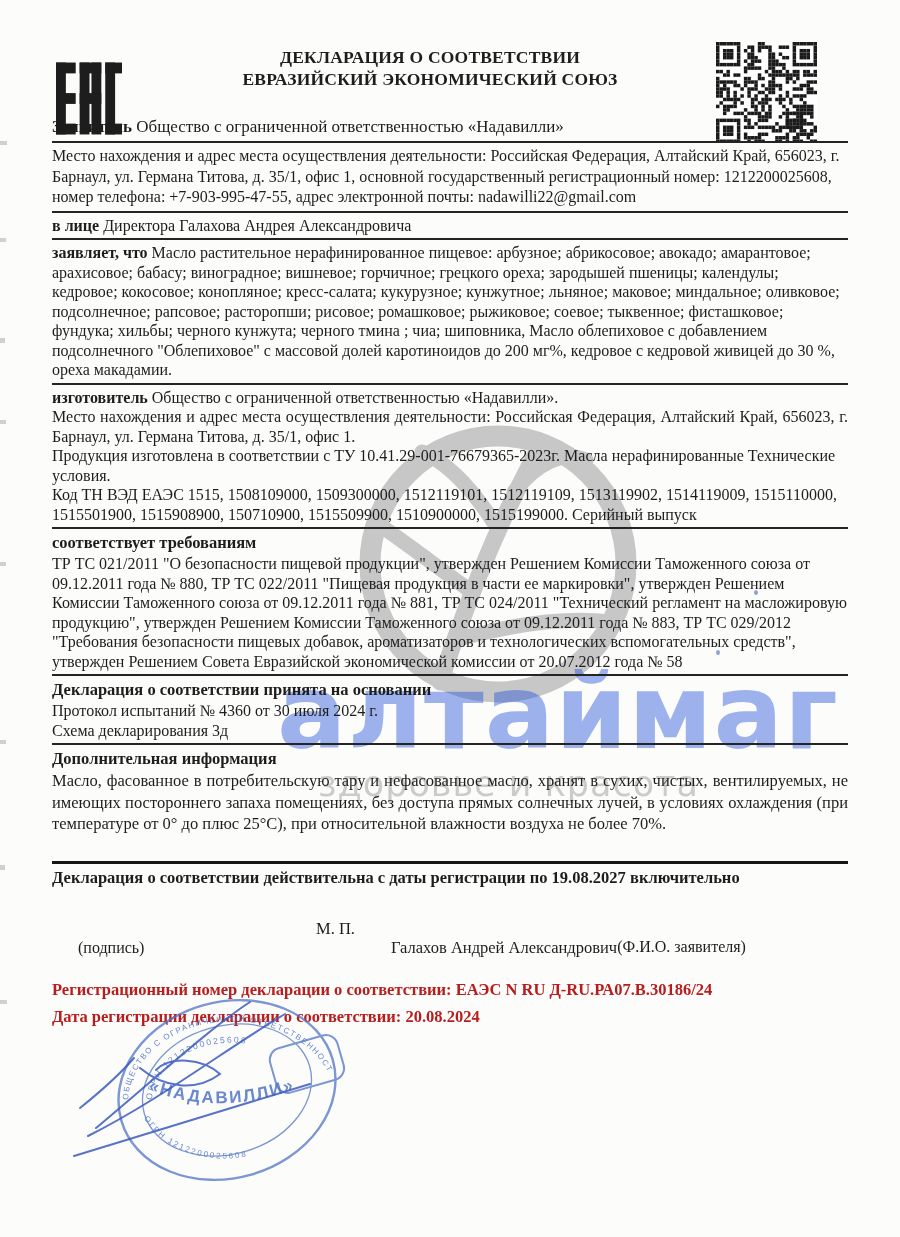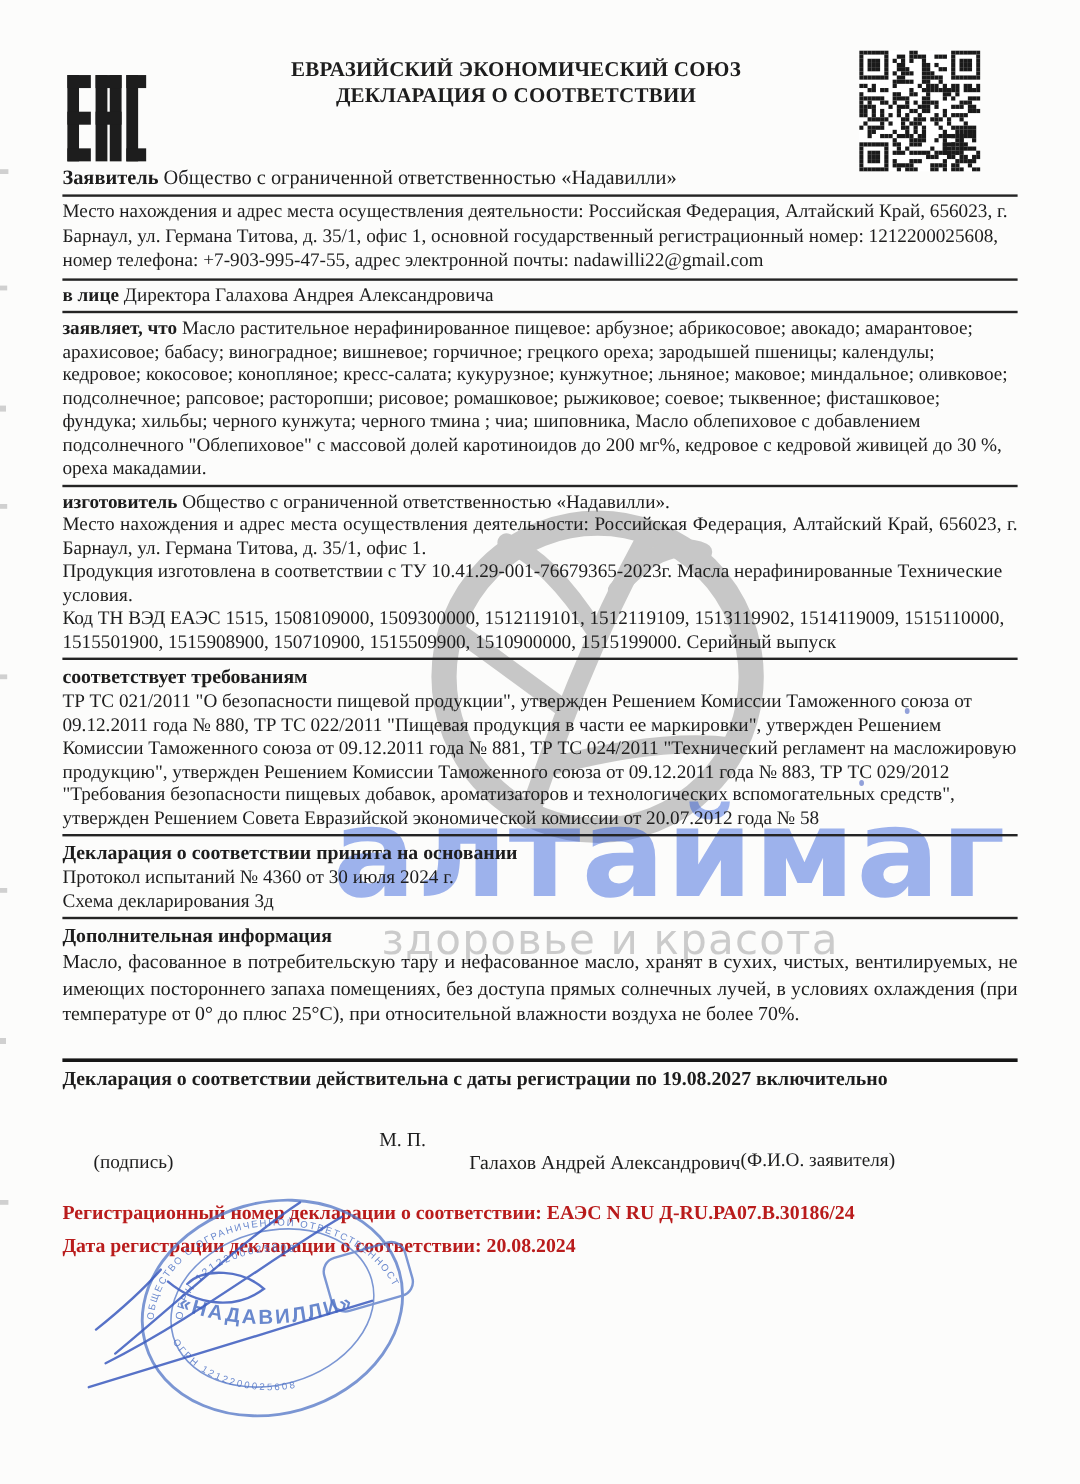--- a/index.html
+++ b/index.html
@@ -12,21 +12,21 @@
   
   .eac-logo{position:absolute;left:56px;top:62px;width:66px;height:73px;}
   .doc-title{
     position:absolute;left:150px;top:46px;width:560px;
     text-align:center;font-weight:bold;font-size:17.5px;line-height:22px;
     letter-spacing:.2px;
   }
   .qr{position:absolute;left:716px;top:42px;width:101px;height:101px;}
   
   .main{
-    position:absolute;left:52px;top:137px;width:796px;
+    position:absolute;left:52px;top:116px;width:796px;
     font-size:16px;line-height:19.5px;
   }
   .main p{margin:0;}
   .b{font-weight:bold;}
   .lead{font-size:17px;line-height:22px;}
   .hr{border:none;border-top:2px solid #242424;margin:3px 0;}
   .hr.thick{border-top:3.5px solid #161616;margin-top:26px;}
   .addr{line-height:20.5px;}
   .just{text-align:justify;}
   .sect-head{font-weight:bold;font-size:16.5px;line-height:22px;margin:1px 0;}
@@ -94,22 +94,22 @@
     <rect x="24" y="0" width="22" height="11"></rect>
     <rect x="24" y="31" width="22" height="11"></rect>
 
     <rect x="50" y="0" width="10" height="73"></rect>
     <rect x="50" y="0" width="17" height="11"></rect>
     <rect x="50" y="62" width="17" height="11"></rect>
   </g>
 </svg>
 
 <div class="doc-title">
+  <div>ДЕКЛАРАЦИЯ О СООТВЕТСТВИИ</div>
   <div>ЕВРАЗИЙСКИЙ ЭКОНОМИЧЕСКИЙ СОЮЗ</div>
-  <div>ДЕКЛАРАЦИЯ О СООТВЕТСТВИИ</div>
 </div>
 
 <svg class="qr" viewBox="0 0 101.5 101.5">
   <rect x="0" y="0" width="101.5" height="101.5" fill="#ffffff"></rect>
   <g id="qr-grid" fill="#1a1a1a">
       <rect x="42.0" y="0.0" width="3.5" height="3.5"></rect>
       <rect x="45.5" y="0.0" width="3.5" height="3.5"></rect>
       <rect x="31.5" y="3.5" width="3.5" height="3.5"></rect>
       <rect x="35.0" y="3.5" width="3.5" height="3.5"></rect>
       <rect x="42.0" y="3.5" width="3.5" height="3.5"></rect>

